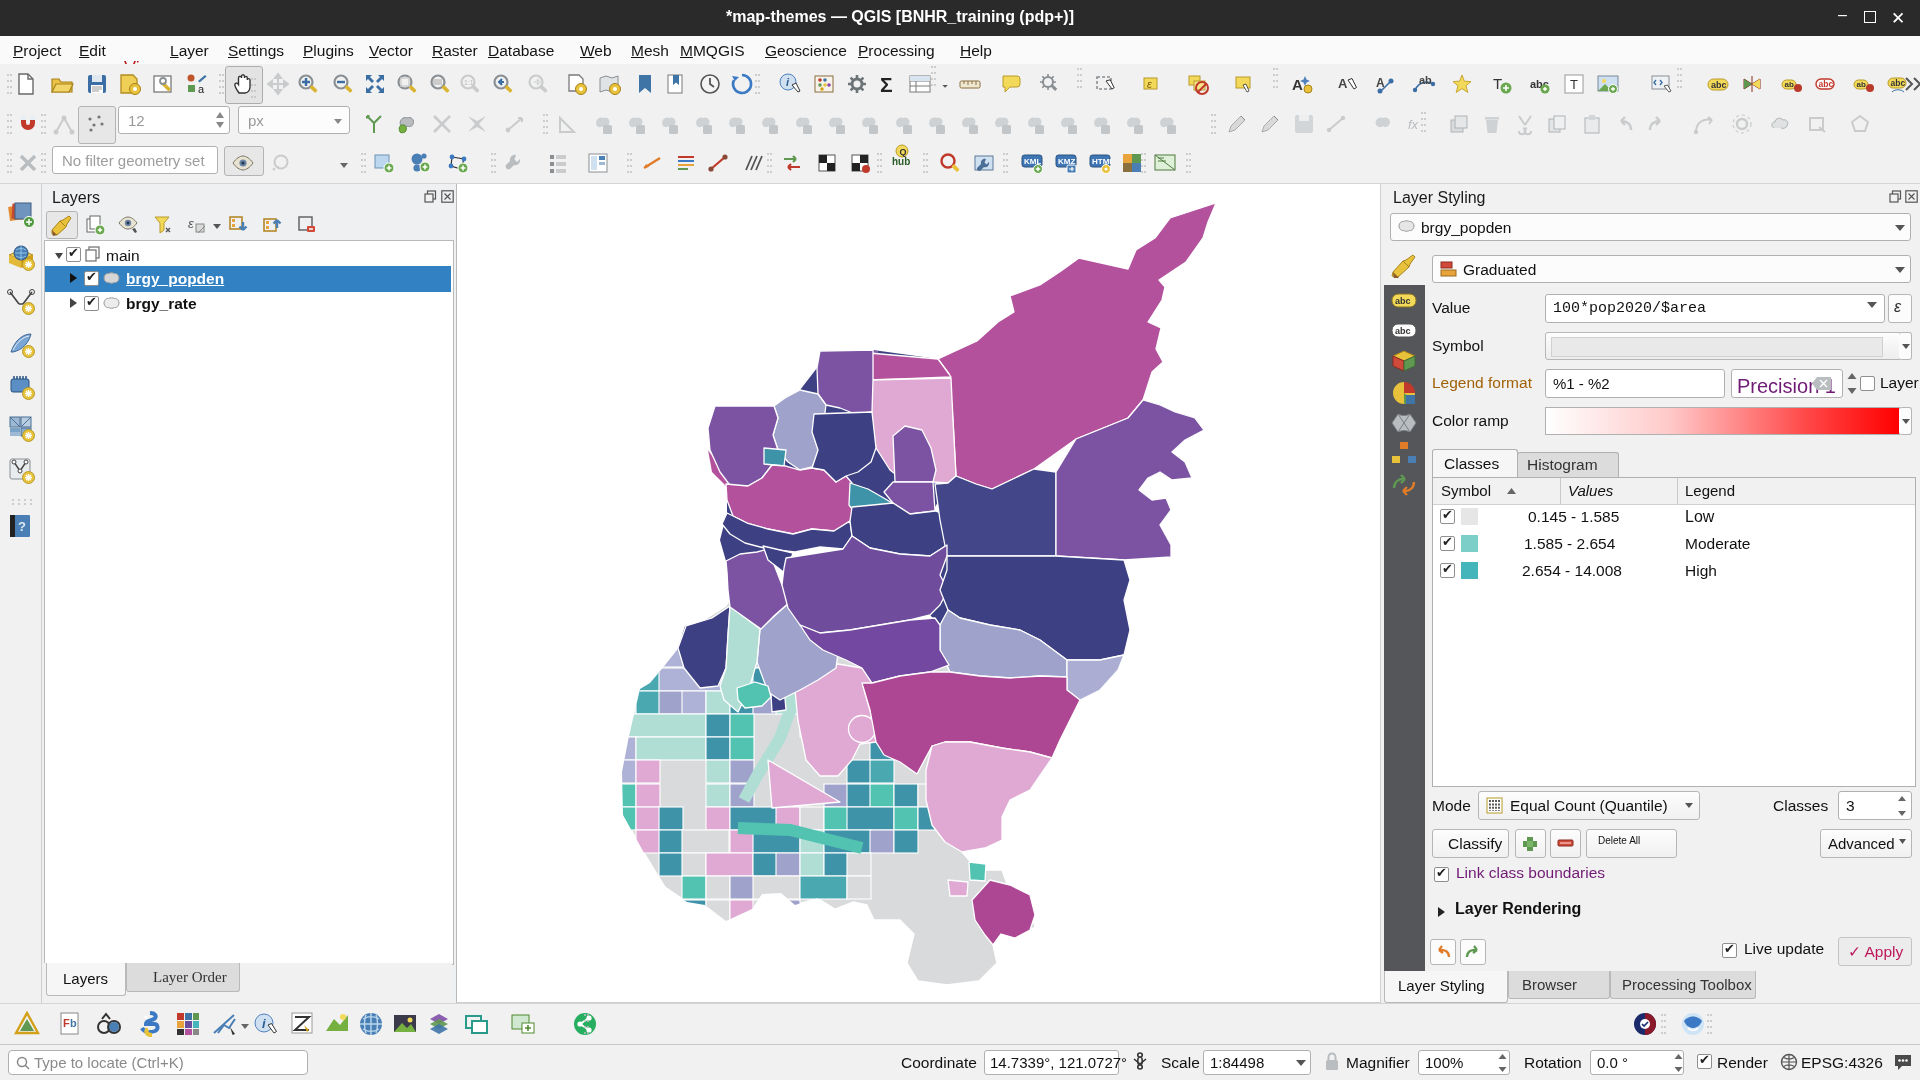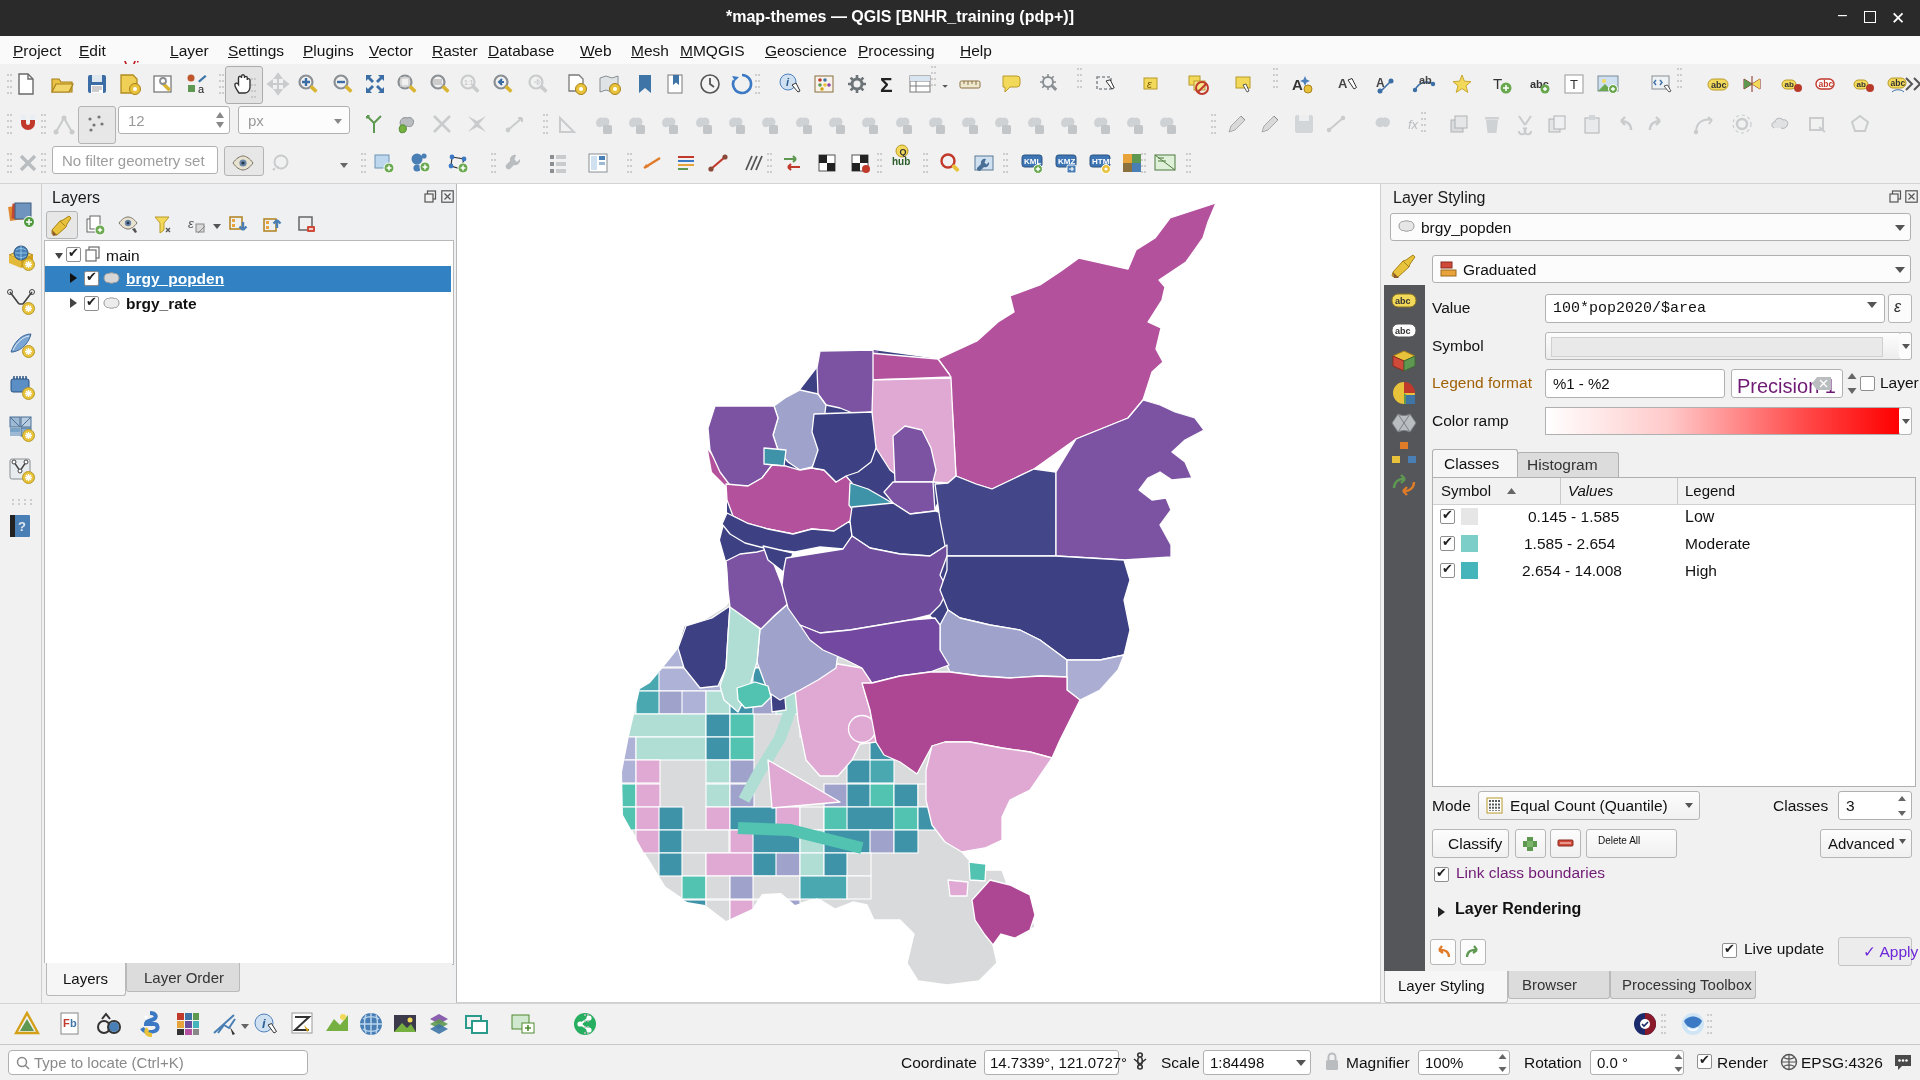--- a/index.html
+++ b/index.html
@@ -1041,21 +1041,21 @@
   </svg>
 <div class="cb on" style="left:84px;top:296px;"></div>
 <svg style="position:absolute;left:103px;top:297px;width:17px;height:13px;" width="17" height="13" viewBox="0 0 17 13">
     <path d="M1 6c0-3 2.5-5 4.5-4.5C7 0.6 10 0.6 11.5 1.5 13.5 1 16 3 16 6s-2.5 5-4.5 4.5c-1.5 1-4.5 1-6 0C3.5 11 1 9 1 6z" fill="#ececec" stroke="#999"></path>
   </svg>
 <div class="t" style="position:absolute;left:126px;top:295px;font-size:15.5px;font-weight:bold;color:#111;">brgy_rate</div>
 <div style="position:absolute;left:44px;top:963px;width:408px;height:40px;background:#f1f1f1;"></div>
 <div style="position:absolute;left:46px;top:963px;width:78px;height:32px;background:#f6f6f6;border:1px solid #b9b9b9;border-top:none;border-radius:0 0 3px 3px;"></div>
 <div class="t" style="position:absolute;left:63px;top:970px;font-size:15px;color:#111;">Layers</div>
 <div style="position:absolute;left:126px;top:963px;width:112px;height:28px;background:#dcdcdc;border:1px solid #b9b9b9;border-top:none;border-radius:0 0 3px 3px;"></div>
-<div class="t" style="position:absolute;left:144px;top:969px;font-size:15px;color:#333;">Layer Order</div>
+<div class="t" style="position:absolute;left:153px;top:969px;font-size:15px;color:#333;font-family:Liberation Serif, serif;">Layer Order</div>
 <div style="position:absolute;left:456px;top:184px;width:924px;height:819px;background:#fff;border-left:1px solid #b9b9b9;border-bottom:1px solid #cfcfcf;box-sizing:border-box;"></div>
 <svg style="position:absolute;left:456px;top:184px;" width="924" height="819" viewBox="456 184 924 819">
     <clipPath id="sclip">
       <polygon points="768,549 782,585 788,608 800,625 820,633 850,630 880,625 910,620 940,625 940,650 950,672 980,676 1010,678 1040,676 1067,677 1067,690 1080,700 1060,740 1052,758 1030,790 1010,800 1002,817 1002,840 985,848 962,852 978,870 1002,870 1012,898 1030,909 1035,927 1015,938 1001,934 993,945 997,963 979,981 947,985 918,981 907,963 914,934 900,920 874,920 867,905 853,902 835,909 817,898 795,905 781,893 762,894 752,909 726,921 705,905 687,902 665,887 643,851 623,815 622,772 629,736 640,689 650,683 661,670 677,650 685,626 697,624 726,606 753,559 757,552"></polygon>
     </clipPath>
     <polygon points="768,549 782,585 788,608 800,625 820,633 850,630 880,625 910,620 940,625 940,650 950,672 980,676 1010,678 1040,676 1067,677 1067,690 1080,700 1060,740 1052,758 1030,790 1010,800 1002,817 1002,840 985,848 962,852 978,870 1002,870 1012,898 1030,909 1035,927 1015,938 1001,934 993,945 997,963 979,981 947,985 918,981 907,963 914,934 900,920 874,920 867,905 853,902 835,909 817,898 795,905 781,893 762,894 752,909 726,921 705,905 687,902 665,887 643,851 623,815 622,772 629,736 640,689 650,683 661,670 677,650 685,626 697,624 726,606 753,559 757,552" fill="#d9dadb" stroke="#fff" stroke-width="1.3" stroke-linejoin="round"></polygon>
     <g clip-path="url(#sclip)">
       <rect x="636" y="621" width="24" height="23" fill="#b0ded4" stroke="#fff" stroke-width="1.1"></rect>
       <rect x="659" y="621" width="24" height="23" fill="#aeb2d6" stroke="#fff" stroke-width="1.1"></rect>
       <rect x="682" y="621" width="47" height="23" fill="#3d4083" stroke="#fff" stroke-width="1.1"></rect>
@@ -1366,21 +1366,21 @@
 <svg style="position:absolute;left:1435px;top:944px;width:16px;height:16px;" width="16" height="16" viewBox="0 0 16 16">
     <path d="M14 13c0-5-4-8-10-7M4 6l3-4M4 6l4 3" stroke="#e07b28" stroke-width="2.2" fill="none"></path>
   </svg>
 <div class="btn" style="position:absolute;left:1460px;top:939px;width:26px;height:26px;"></div>
 <svg style="position:absolute;left:1465px;top:944px;width:16px;height:16px;" width="16" height="16" viewBox="0 0 16 16">
     <path d="M2 13c0-5 4-8 10-7M12 6L9 2M12 6L8 9" stroke="#5f9951" stroke-width="2.2" fill="none"></path>
   </svg>
 <div class="cb on" style="left:1722px;top:943px;"></div>
 <div class="t" style="position:absolute;left:1744px;top:940px;font-size:15.5px;color:#111;">Live update</div>
 <div style="position:absolute;left:1838px;top:937px;width:74px;height:29px;background:#ececec;border:1px solid #c4c4c4;border-radius:3px;box-sizing:border-box;"></div>
-<div class="t" style="position:absolute;left:1848px;top:943px;font-size:15.5px;color:#6d28d9;margin-left:15px;">✓ Apply</div>
+<div class="t" style="position:absolute;left:1848px;top:943px;font-size:15.5px;color:#be185d;">✓ Apply</div>
 <div style="position:absolute;left:1381px;top:971px;width:539px;height:32px;background:#f1f1f1;"></div>
 <div style="position:absolute;left:1384px;top:971px;width:122px;height:31px;background:#f6f6f6;border:1px solid #b9b9b9;border-top:none;border-radius:0 0 3px 3px;"></div>
 <div class="t" style="position:absolute;left:1398px;top:977px;font-size:15px;color:#111;">Layer Styling</div>
 <div style="position:absolute;left:1508px;top:971px;width:100px;height:27px;background:#dcdcdc;border:1px solid #b9b9b9;border-top:none;border-radius:0 0 3px 3px;"></div>
 <div class="t" style="position:absolute;left:1522px;top:976px;font-size:15px;color:#333;">Browser</div>
 <div style="position:absolute;left:1610px;top:971px;width:144px;height:27px;background:#dcdcdc;border:1px solid #b9b9b9;border-top:none;border-radius:0 0 3px 3px;"></div>
 <div class="t" style="position:absolute;left:1622px;top:976px;font-size:15px;color:#333;">Processing Toolbox</div>
 <div style="position:absolute;left:0px;top:1003px;width:1920px;height:41px;background:#f1f1f1;border-top:1px solid #d4d4d4;"></div>
 <svg style="position:absolute;left:14px;top:1011px;width:26px;height:26px;" width="26" height="26" viewBox="0 0 26 26">
     <path d="M13 2L24 22H2z" fill="none" stroke="#d4a017" stroke-width="2.4"></path>

